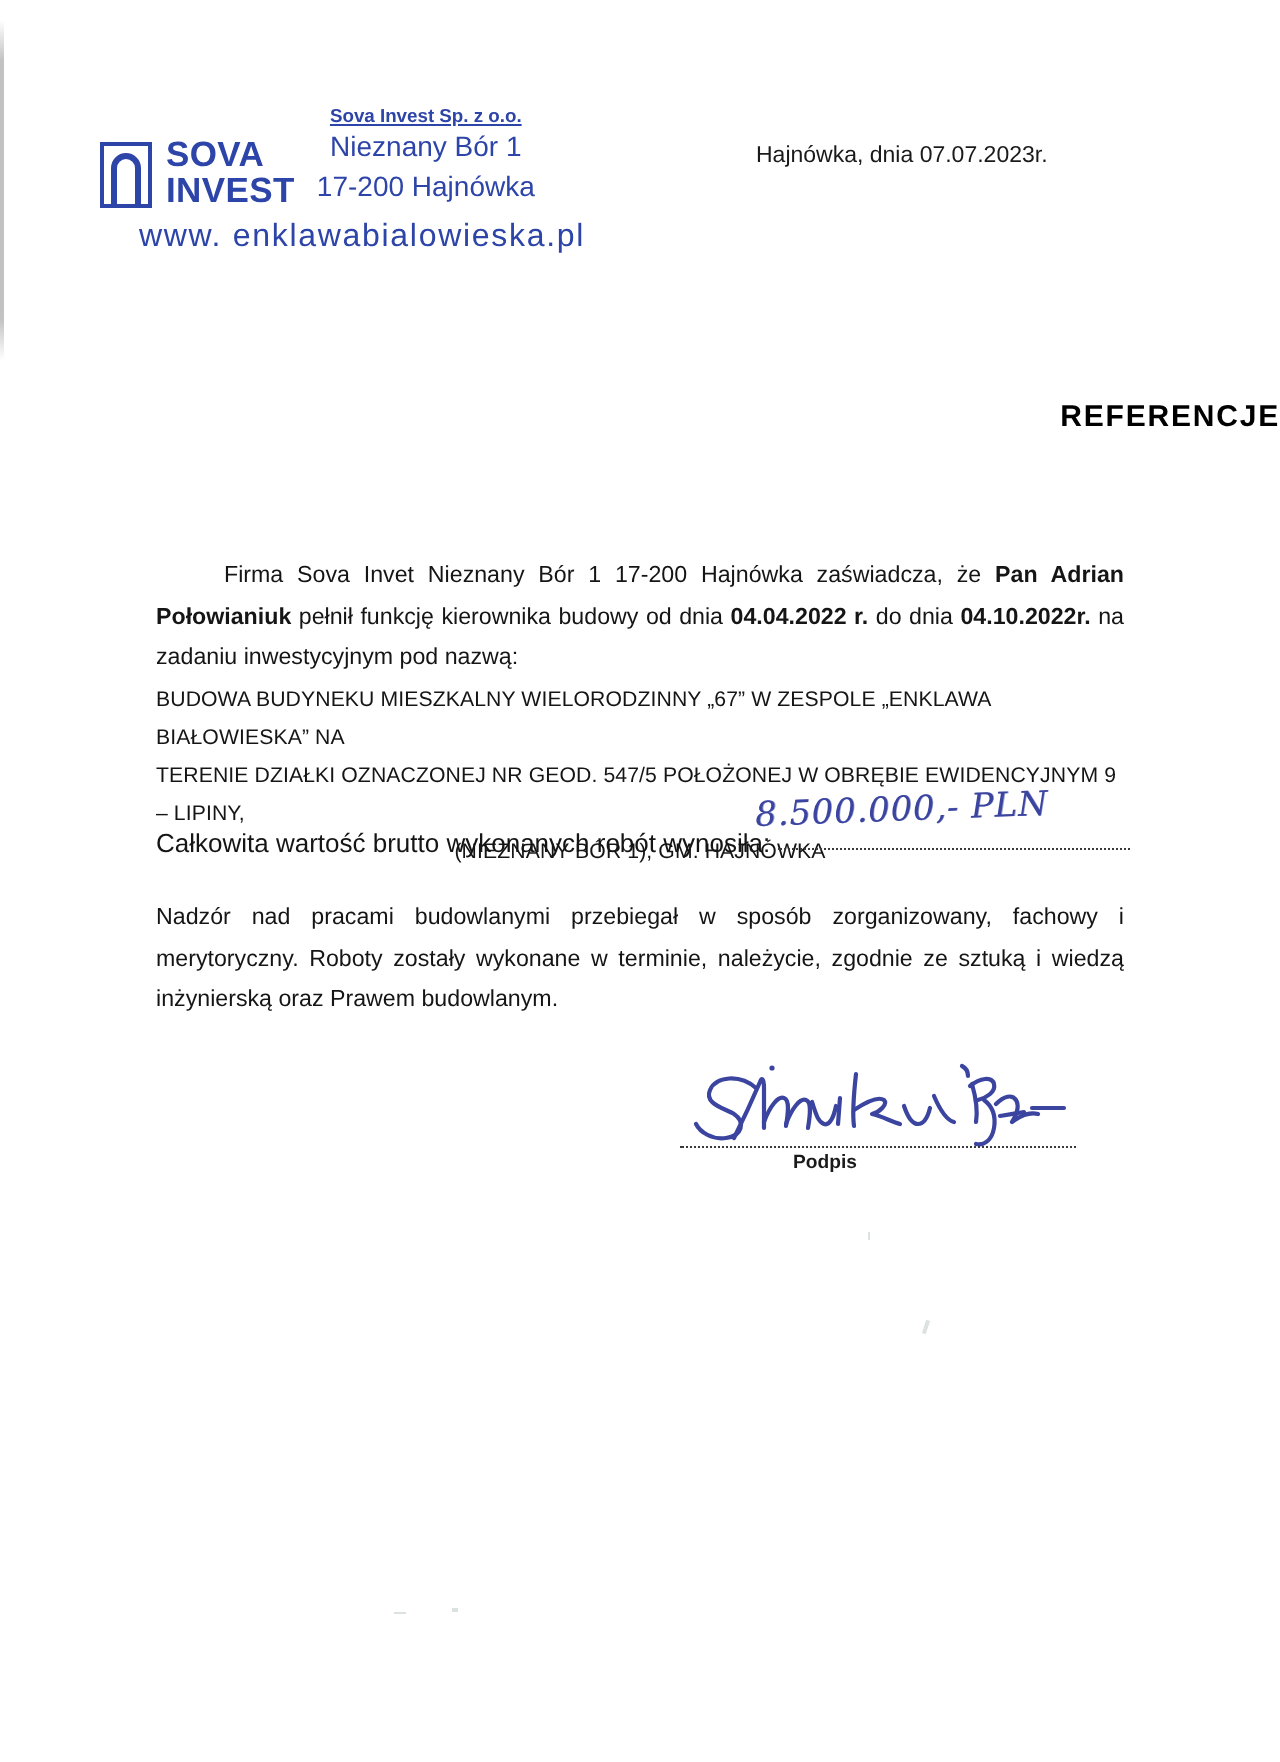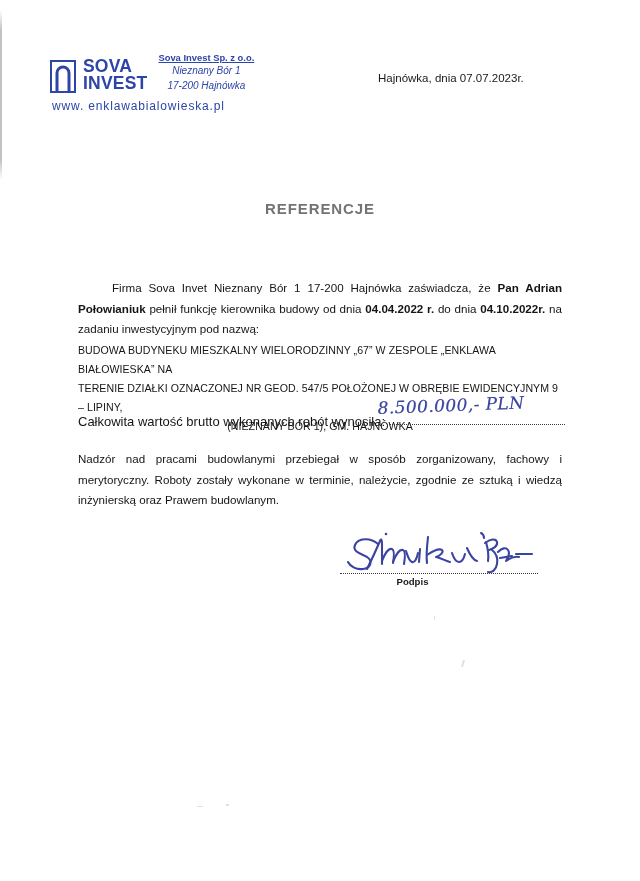--- a/index.html
+++ b/index.html
@@ -75,54 +75,54 @@
   }
   .lh-addr .ln1 {
     display: block;
     font-size: 9.4px;
     font-weight: bold;
     white-space: nowrap;
     text-decoration: underline;
   }
   .lh-addr .ln {
     display: block;
-    font-size: 10px;
-    white-space: nowrap;
-    font-style: italic;
+    font-size: 14px;
+    white-space: nowrap;
   }
   .lh-web {
     margin-top: 6px;
     margin-left: 2px;
-    font-size: 12px;
+    font-size: 16px;
     color: #2d44a8;
     letter-spacing: 0.85px;
     white-space: nowrap;
+    text-align: center;
   }
 
   
   .doc-date {
     position: absolute;
     left: 378px;
     top: 72px;
     font-size: 11.5px;
     color: #1a1a1a;
     white-space: nowrap;
   }
 
   
   .doc-title {
     position: absolute;
     left: 0;
     right: 0;
     top: 200px;
-    text-align: center;
+    text-align: right;
     font-size: 15px;
     font-weight: bold;
     letter-spacing: 0.9px;
-    color: #737373;
+    color: #000000;
   }
 
   
   .body-block {
     position: absolute;
     left: 78px;
     width: 484px;
   }
   .p-intro {
     top: 278px;

